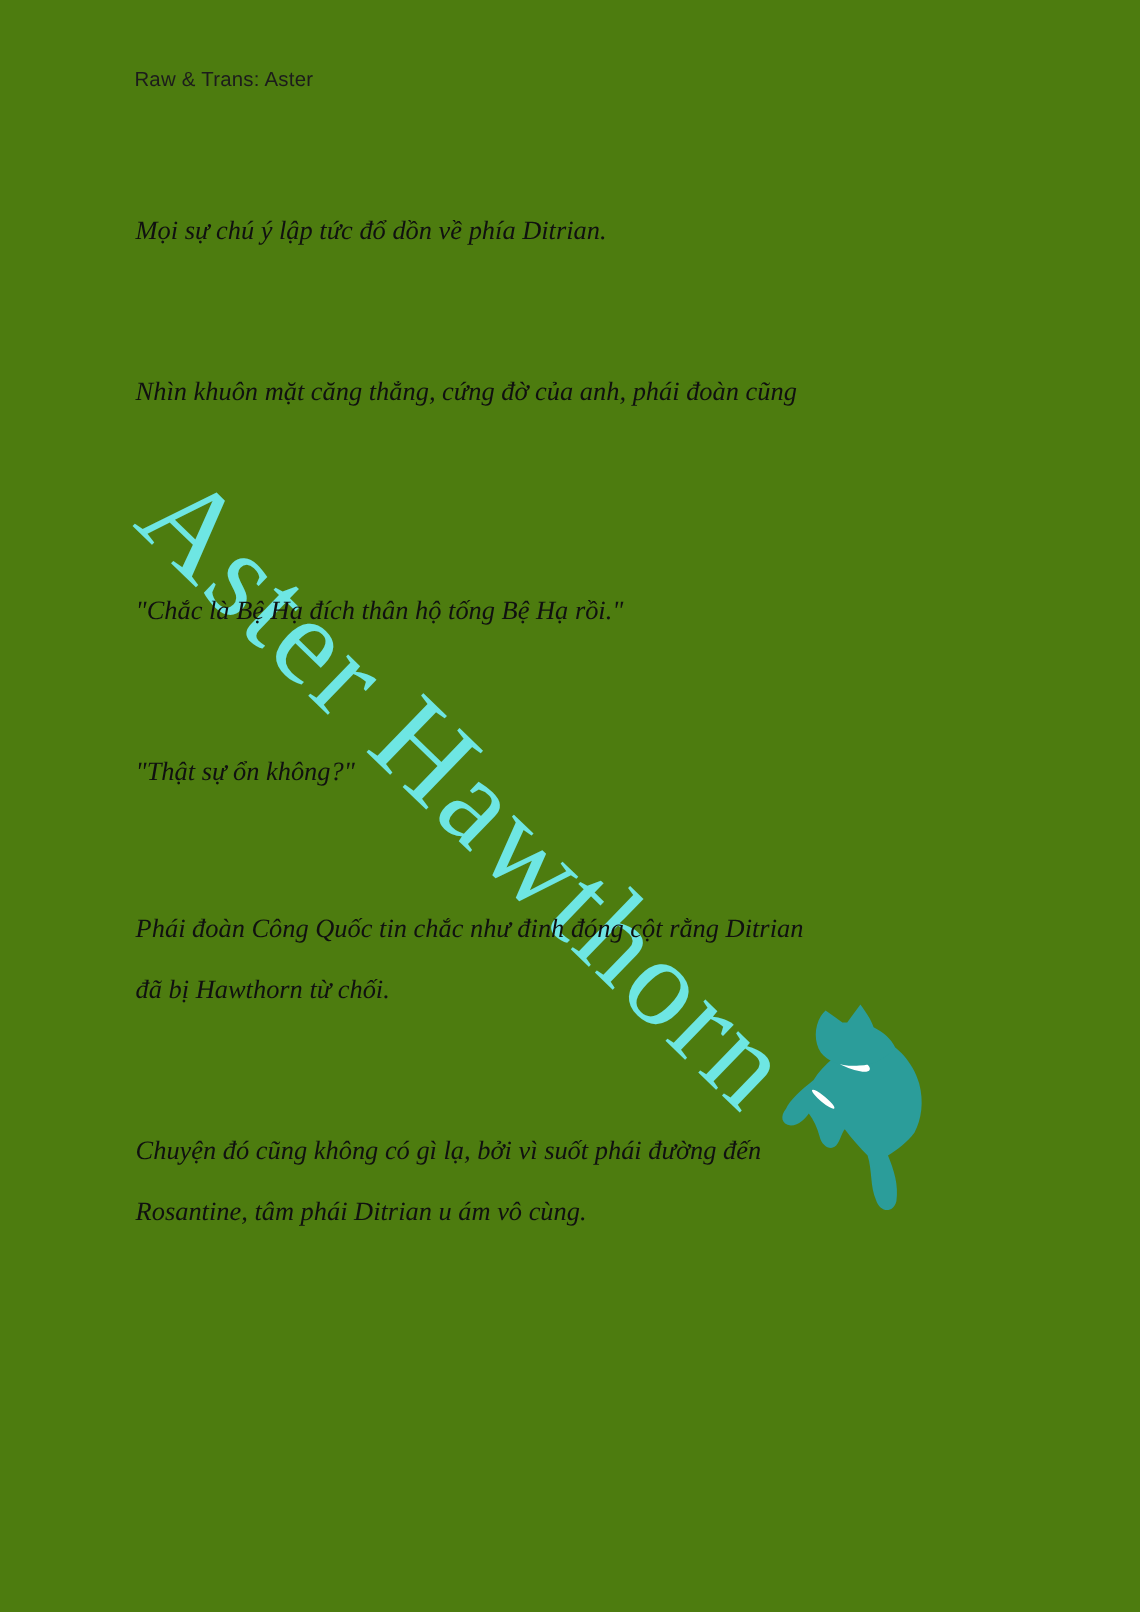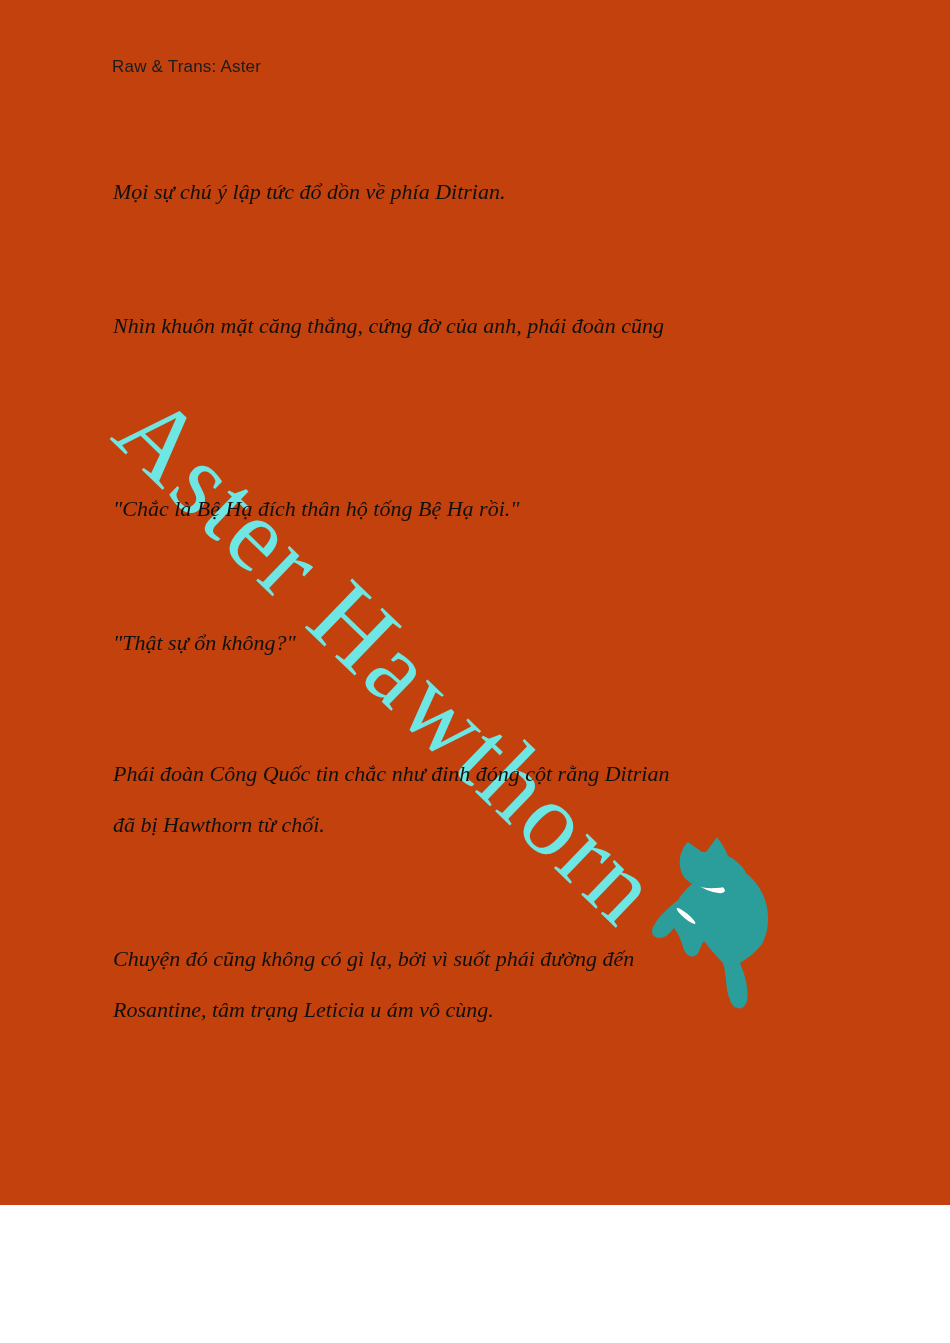--- a/index.html
+++ b/index.html
@@ -3,22 +3,22 @@
 <meta charset="utf-8">
 <style>
   html, body {
     margin: 0;
     padding: 0;
     background: #ffffff;
   }
   .page {
     position: relative;
     width: 950px;
-    height: 1205px;
-    background: #c2410c;
+    height: 1343px;
+    background: #4d7c0f;
     overflow: hidden;
     font-family: "Liberation Serif", serif;
   }
   .credit {
     position: absolute;
     left: 112px;
     top: 57px;
     z-index: 3;
     font-family: "Liberation Sans", sans-serif;
     font-size: 17px;
@@ -141,17 +141,17 @@
       <span class="line">"Thật sự ổn không?"</span>
     </div>
 
     <div class="para p5">
       <span class="line">Phái đoàn Công Quốc tin chắc như đinh đóng cột rằng Ditrian</span>
       <span class="line">đã bị Hawthorn từ chối.</span>
     </div>
 
     <div class="para p6">
       <span class="line">Chuyện đó cũng không có gì lạ, bởi vì suốt phái đường đến</span>
-      <span class="line">Rosantine, tâm trạng Leticia u ám vô cùng.</span>
+      <span class="line">Rosantine, tâm phái Ditrian u ám vô cùng.</span>
     </div>
 
   </div>
 </div>
 
 </body></html>

